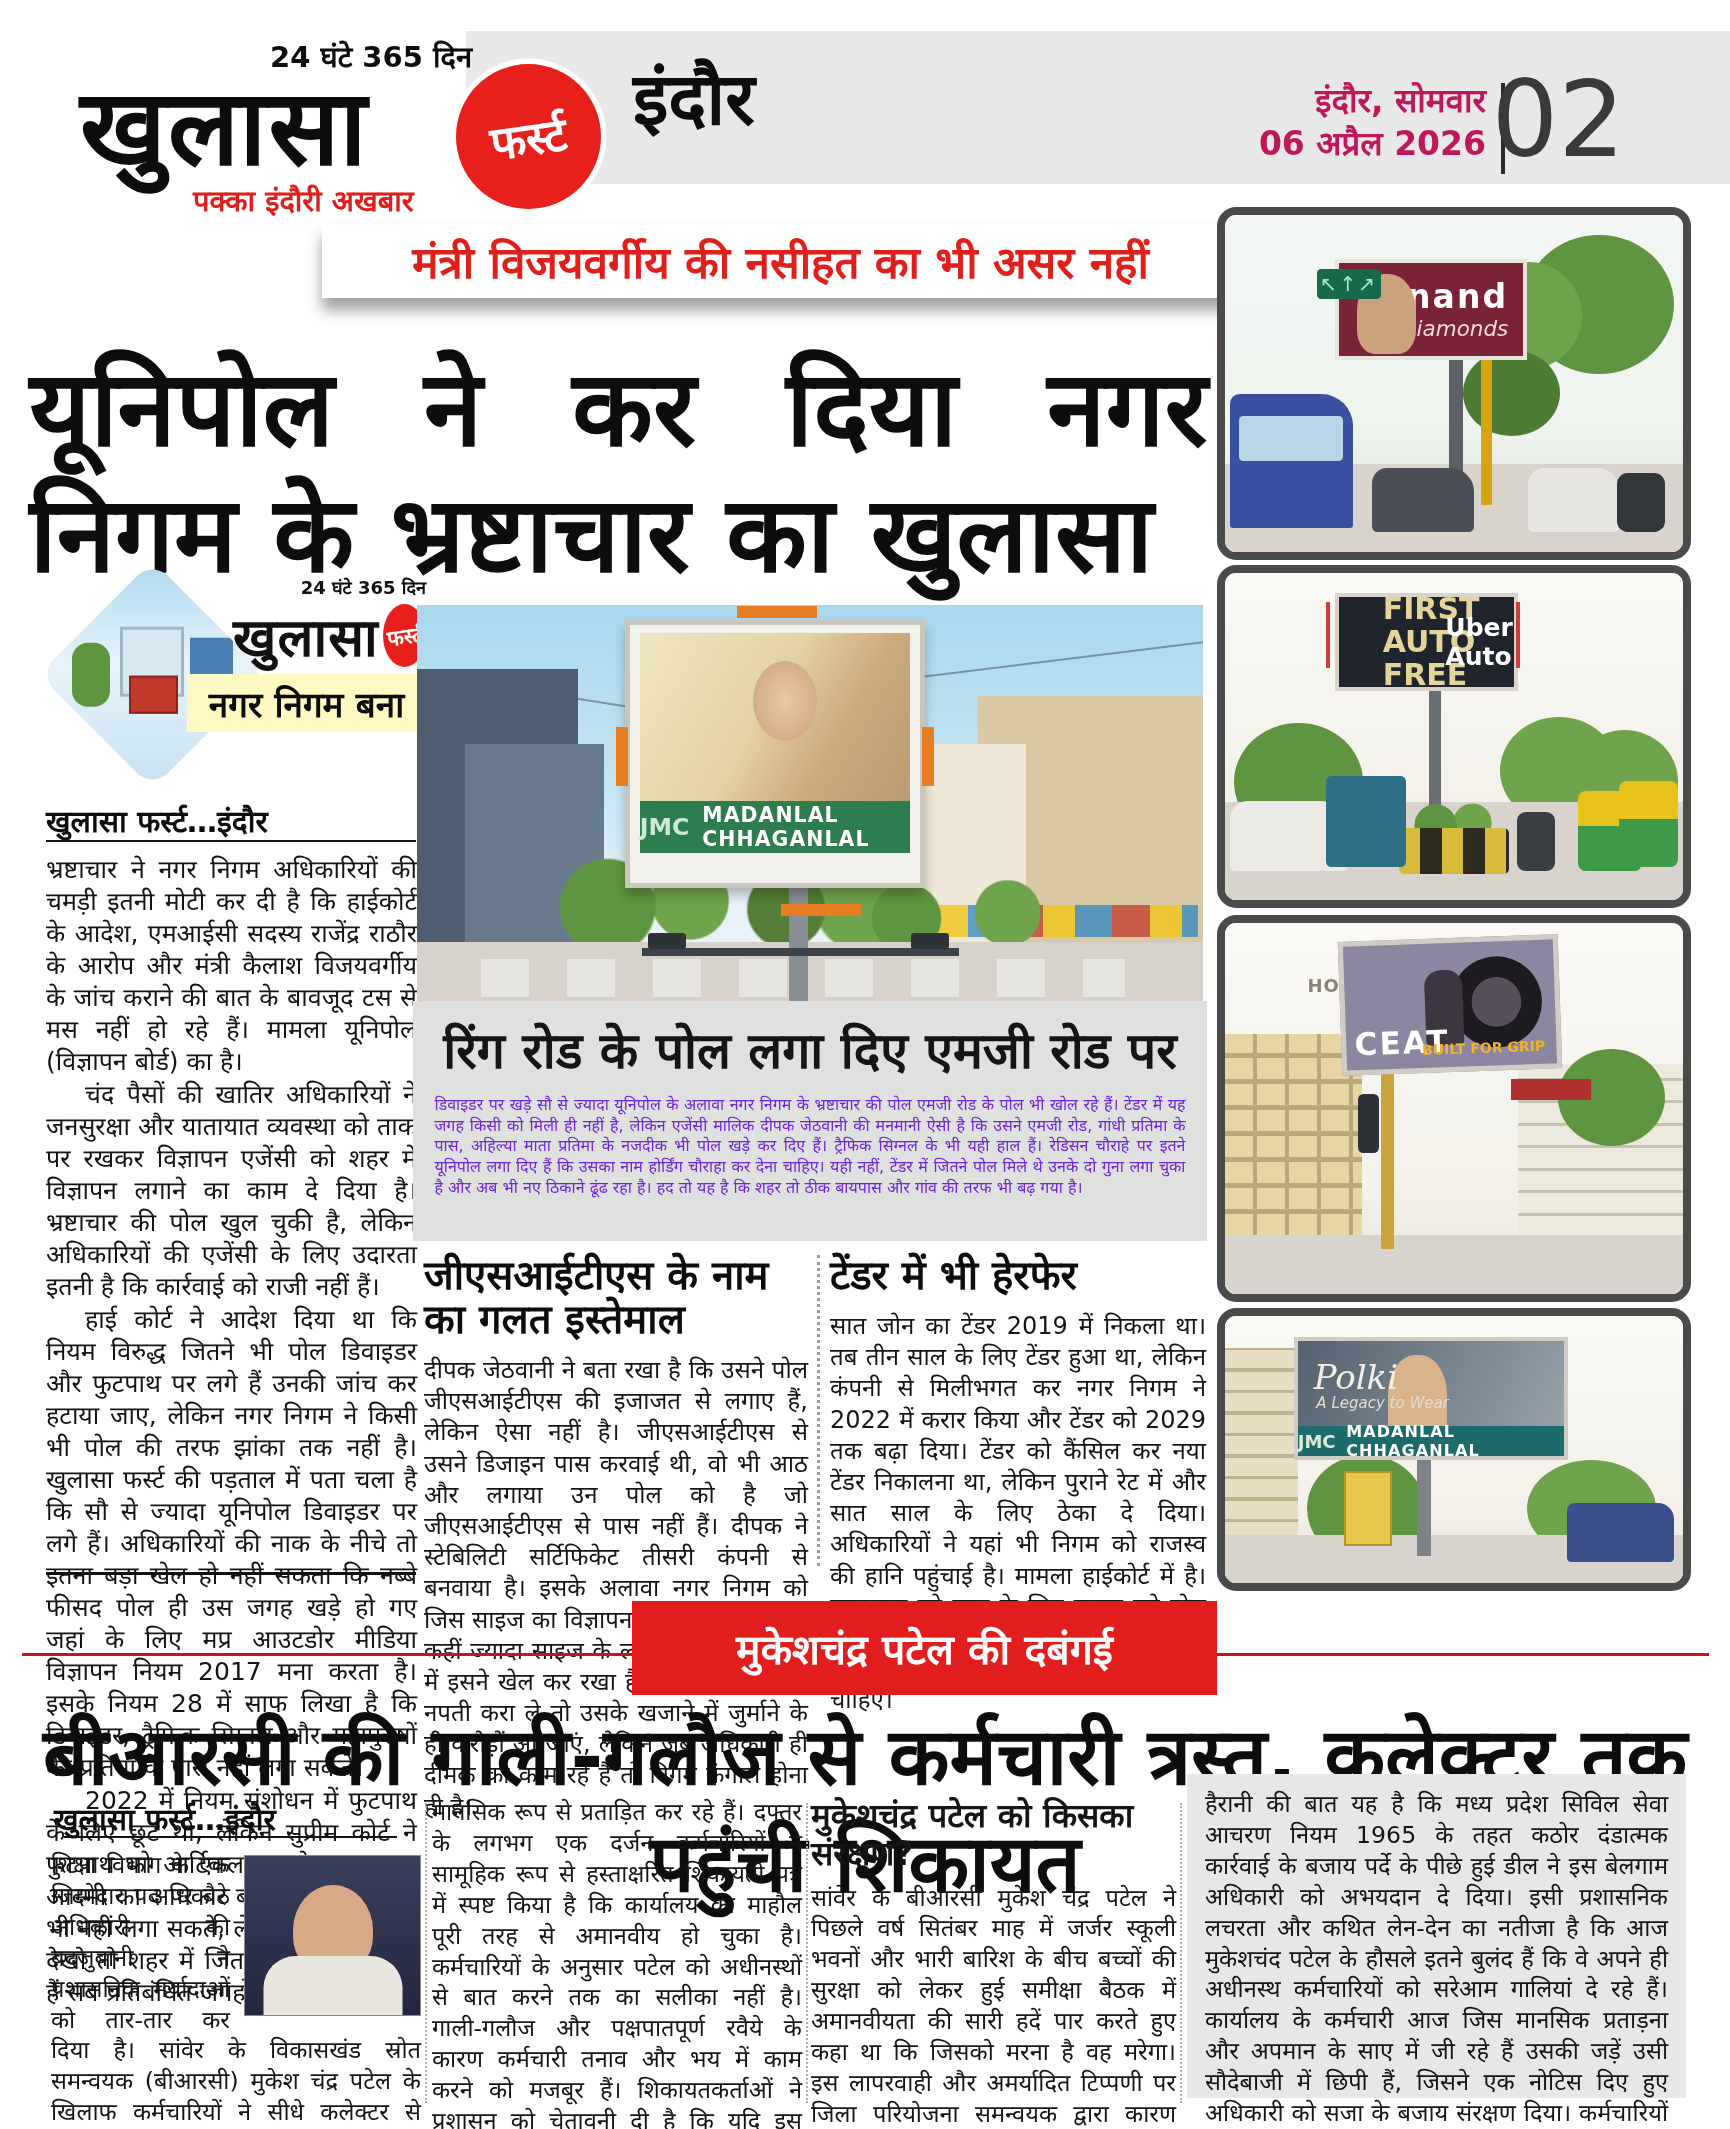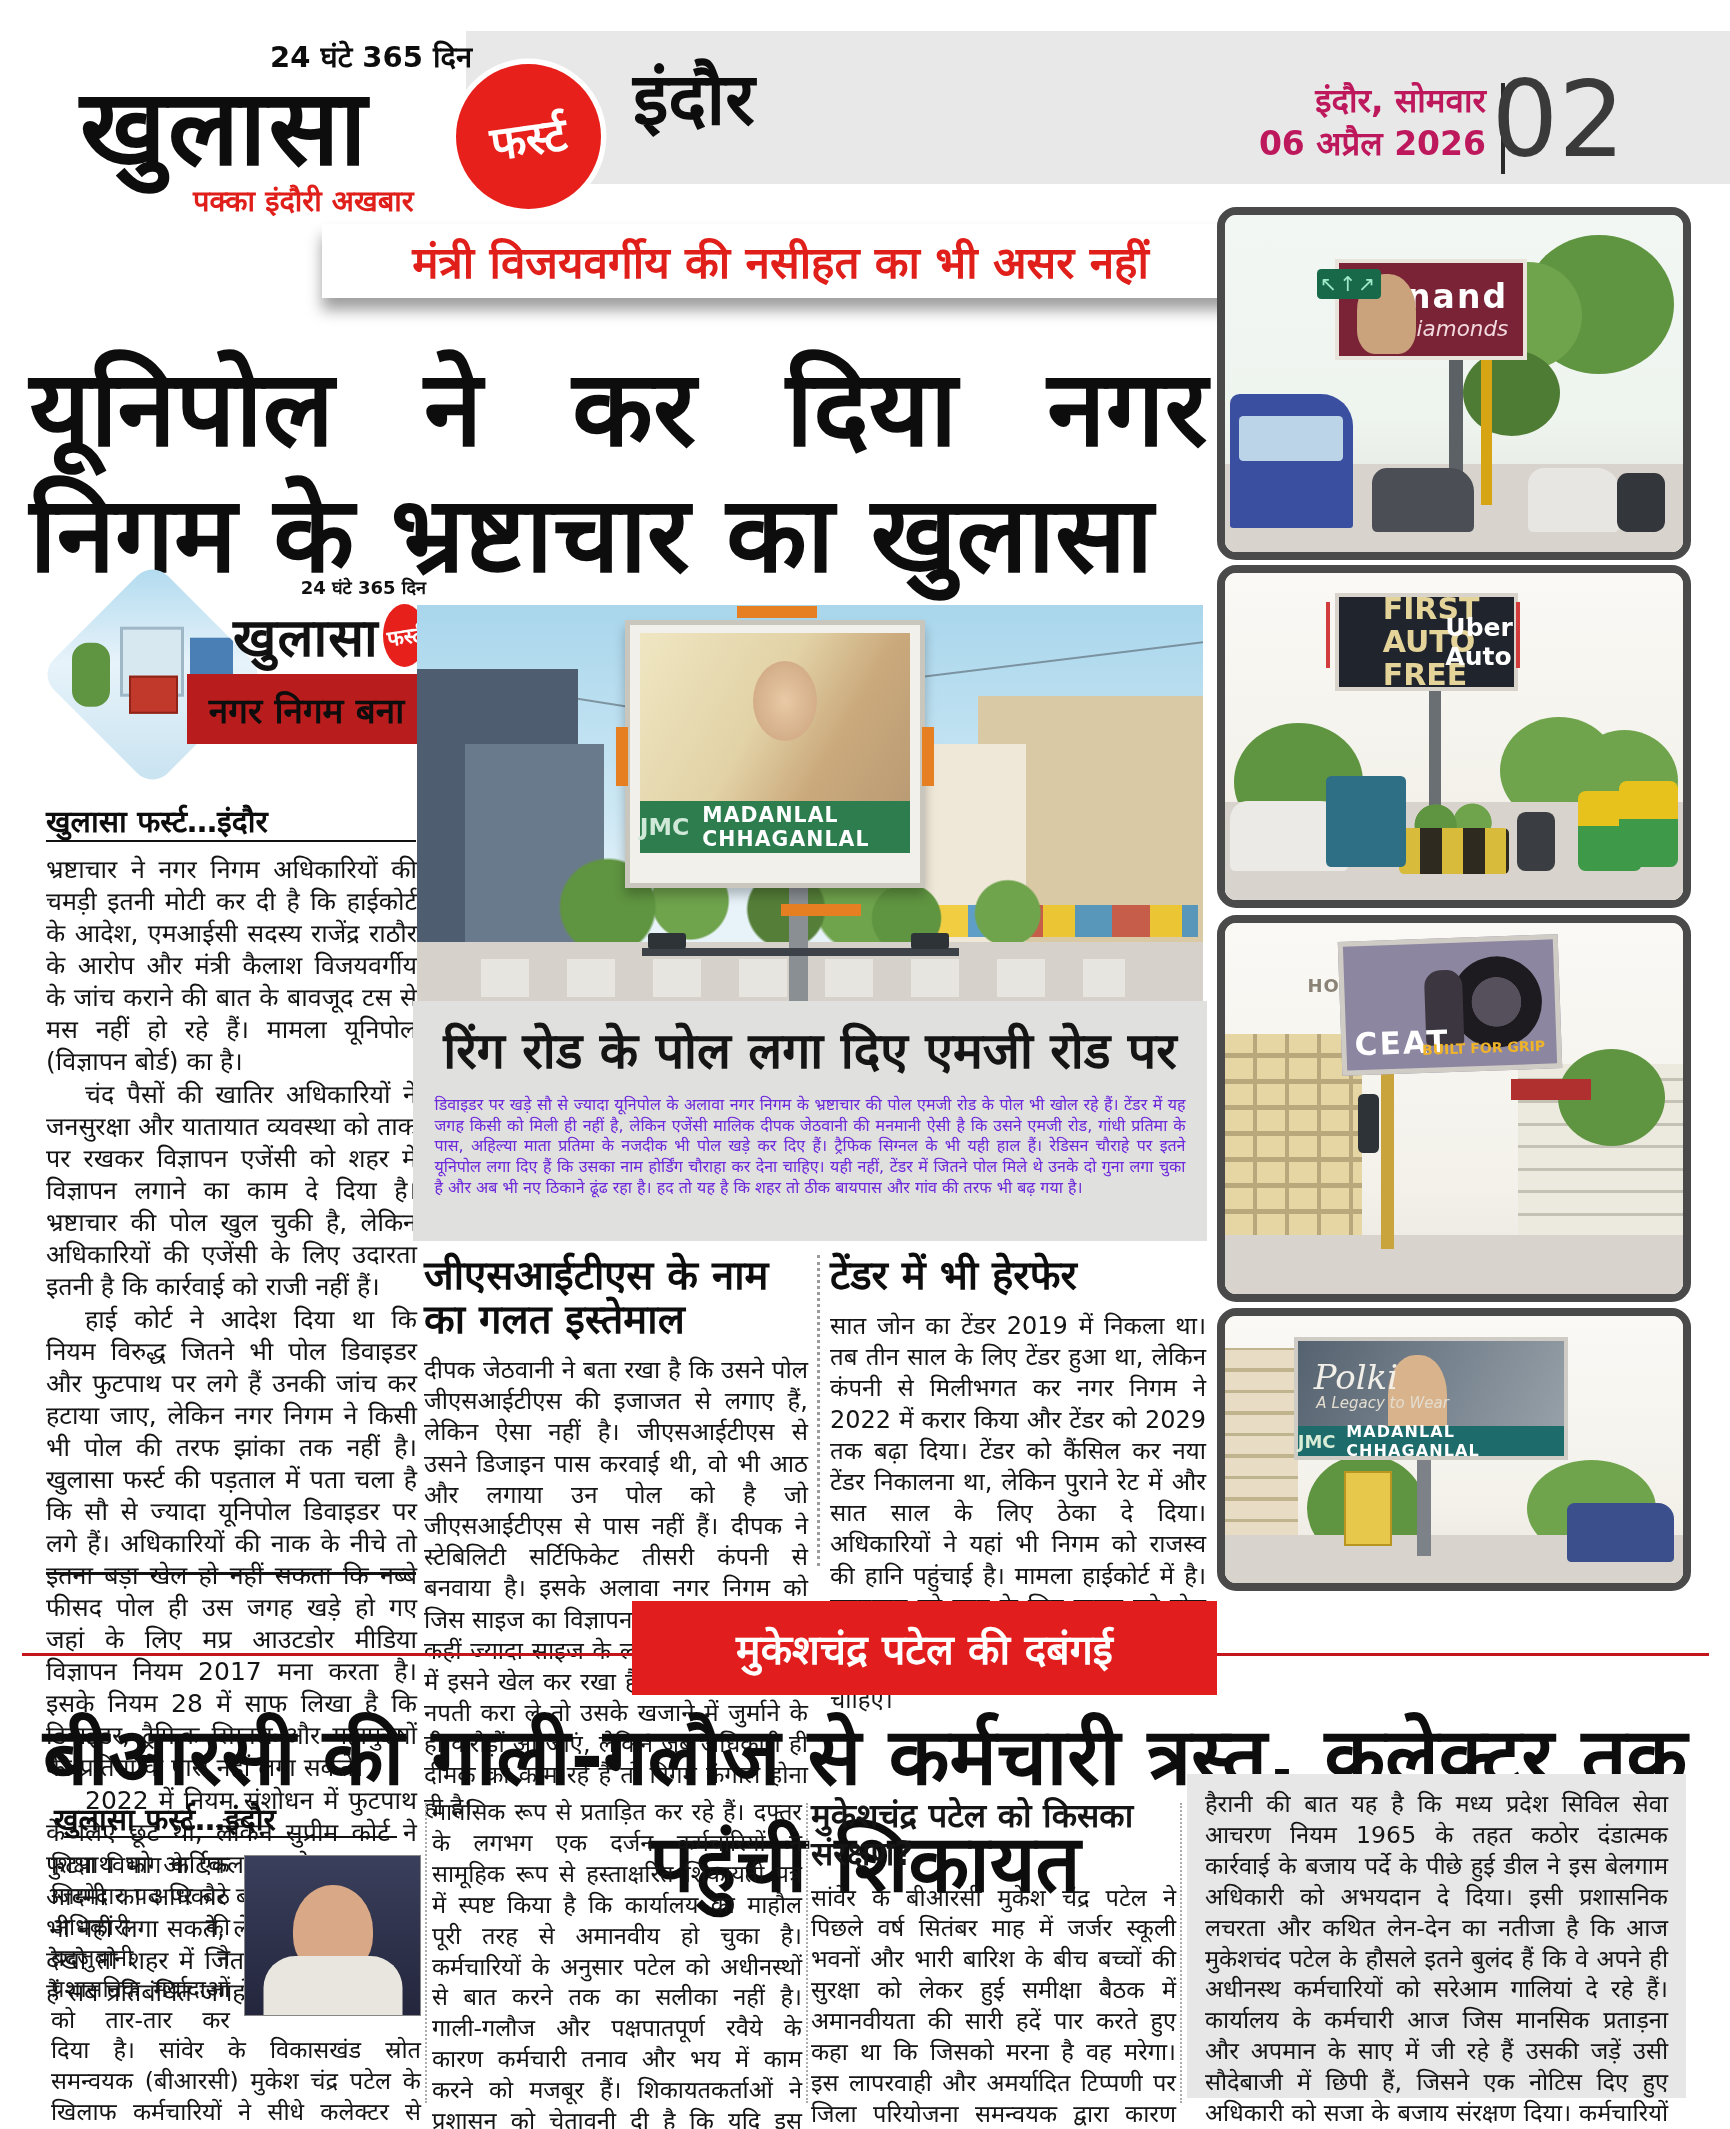--- a/index.html
+++ b/index.html
@@ -39,21 +39,21 @@
   .bd-blue { position:absolute; left:150px; top:75px; width:43px; height:59px; background:#4a7fb5; }
   .bd-green { position:absolute; left:32px; top:80px; width:38px; height:64px; background:#5f9440; border-radius:16px; }
   .badge-top { left:161px; top:0; width:193px; }
   .badge-tag { text-align:right; font-size:18px; font-weight:800; }
   .badge-logo-row { display:flex; align-items:center; justify-content:flex-start; }
   .badge-logo-main { font-size:53px; font-weight:900; letter-spacing:1.1px; }
   .badge-circle { width:63px; height:63px; background:#e8201c; border-radius:50%; margin-left:4.3px;
                   display:flex; align-items:center; justify-content:center; }
   .badge-circle span { color:#fff; font-size:21.5px; font-weight:900; transform:rotate(-8deg); }
   .badge-sub { font-size:16px; font-weight:800; color:#e01f1b; text-align:center; }
-  .strip-yellow { left:115px; top:99px; width:239px; height:70px; background:#b91c1c; color:#0d0d0d;
+  .strip-yellow { left:115px; top:99px; width:239px; height:58px; background:#fef9c3; color:#0d0d0d;
                   font-size:35px; font-weight:900; display:flex; align-items:center; justify-content:center;
                   border-radius:0 9.7px 0 0; }
   .strip-black { left:107px; top:158px; width:255px; height:63px; background:#101010; color:#fff;
                  font-size:38px; font-weight:900; display:flex; align-items:center; justify-content:center;
                  border-radius:0 0 21.5px 7.5px; }
 
   .byline { font-size:30px; font-weight:800; color:#0d0d0d; }
   .byline-1 { left:46px; top:800px; width:370px; }
   .rule { background:#111; height:2.1px; }
   .rule-1 { left:46px; top:840px; width:370px; }

